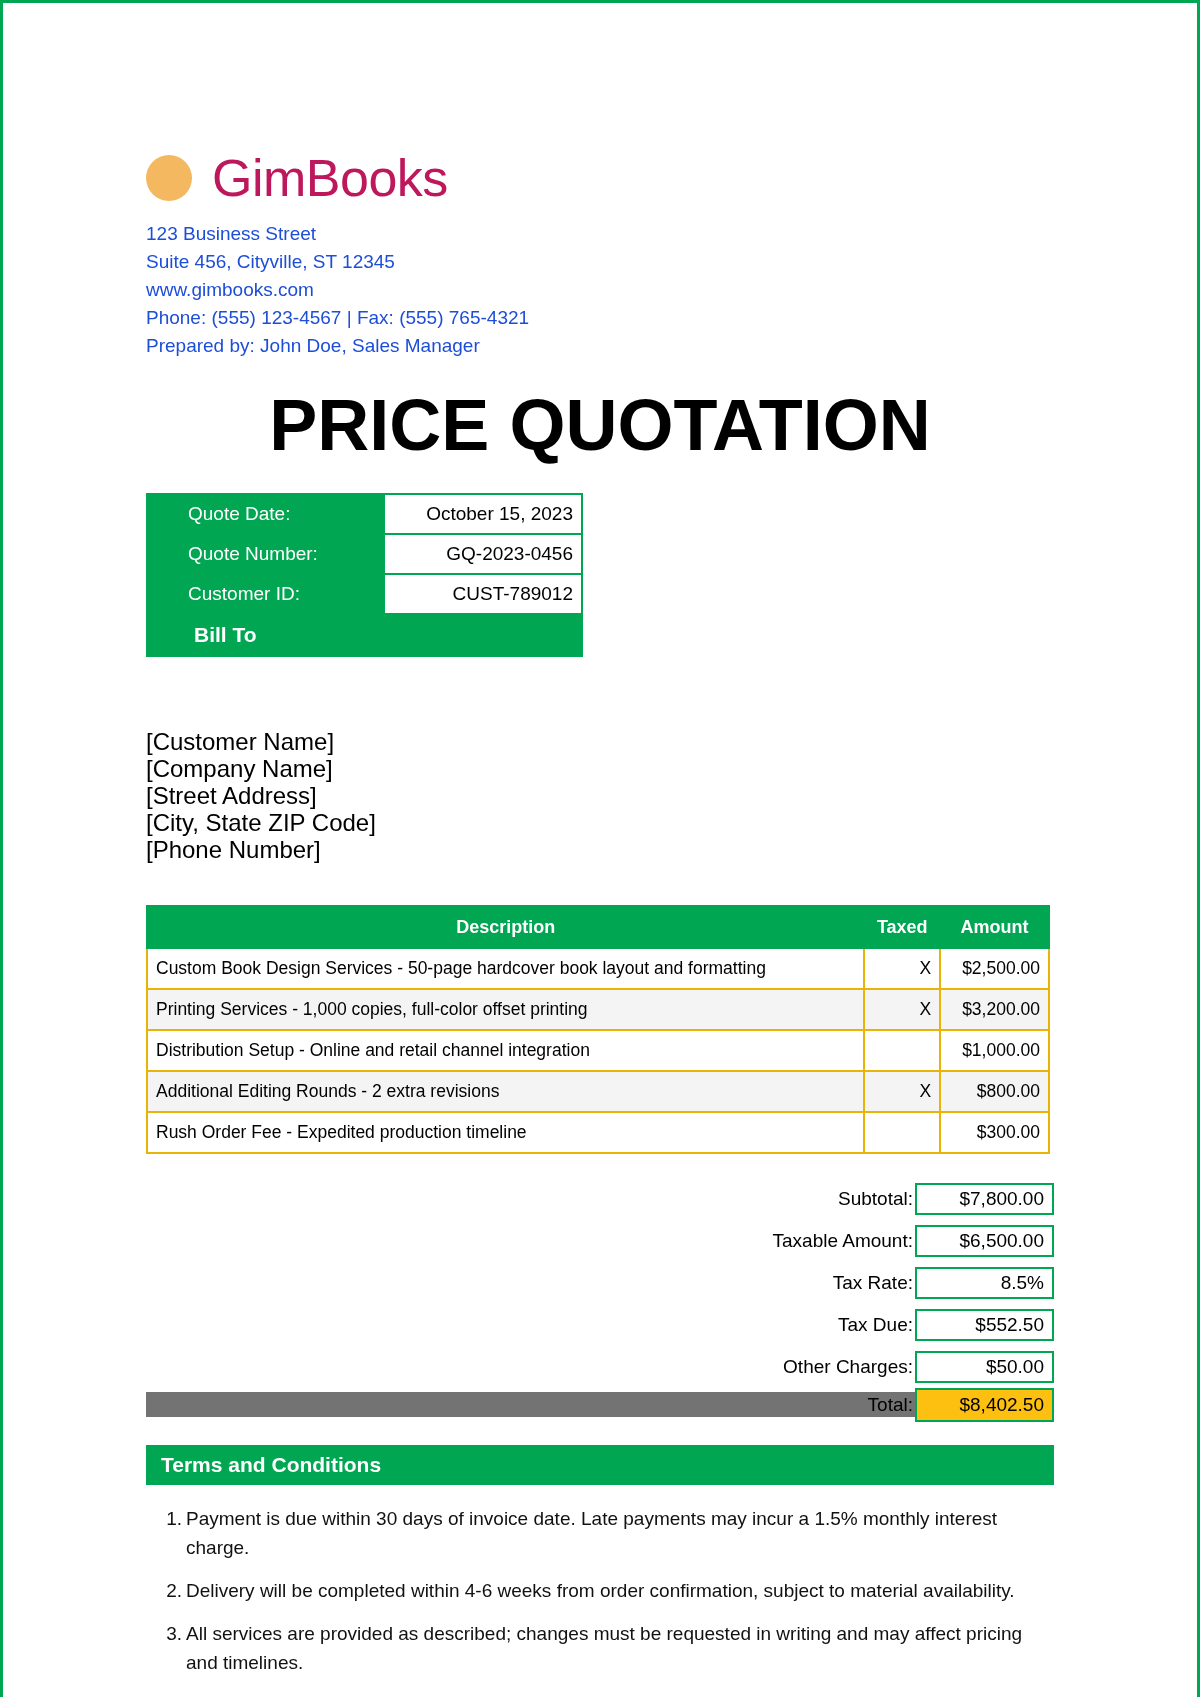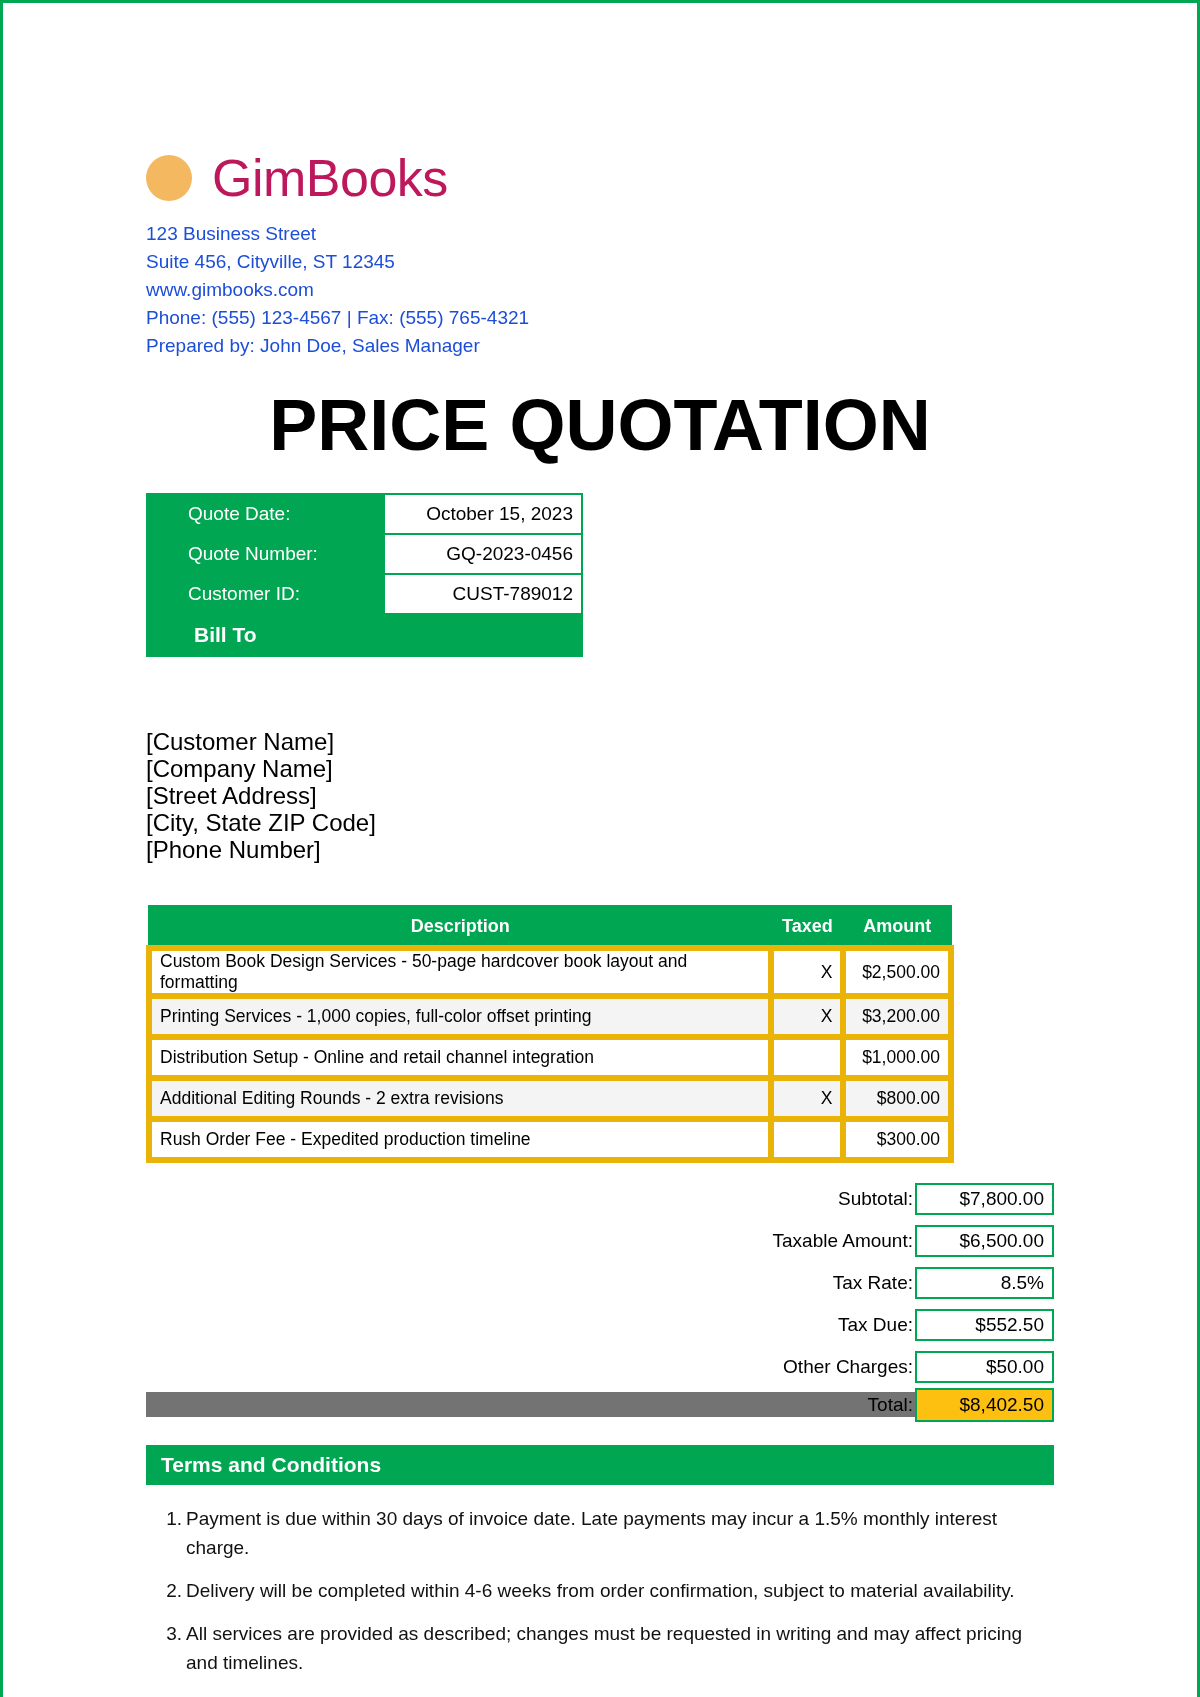--- a/index.html
+++ b/index.html
@@ -30,26 +30,26 @@
     .info-value {
       flex: 1; background: #fff; font-size: 19px; text-align: right; padding-right: 8px; line-height: 38px;
       border-bottom: 2px solid #00a651;
     }
     .info-row:last-of-type .info-value { border-bottom: none; }
     .bill-to-header { height: 40px; color: #fff; font-weight: bold; font-size: 21px; padding-left: 14px; line-height: 40px; }
 
     .bill-to-lines { position: absolute; top: 718px; left: 0; font-size: 24px; line-height: 27px; color: #000; margin-top: 10px; }
 
     
-    .items-table { position: absolute; top: 905px; left: 0; width: 808px; border-collapse: collapse; }
+    .items-table { position: absolute; top: 905px; left: 0; width: 904px; border-collapse: collapse; }
     .items-table th {
       background: #00a651; color: #fff; font-weight: bold; font-size: 18px; height: 42px;
       border: 2px solid #00a651;
     }
-    .items-table td { border: 6px solid #eab308; font-size: 17.5px; height: 41px; padding: 0 8px; }
+    .items-table td { border: 2px solid #eab308; font-size: 17.5px; height: 41px; padding: 0 8px; }
     .items-table tr.alt td { background: #f4f4f4; }
     .col-desc { width: 723px; }
     .col-taxed { width: 76px; text-align: right; margin-top: 48px; }
     .col-amount { width: 109px; text-align: right; }
     .items-table th.col-desc { text-align: center; }
     .items-table th.col-taxed { text-align: center; }
     .items-table th.col-amount { text-align: center; }
 
     
     .totals { position: absolute; top: 1178px; left: 0; width: 908px; }

